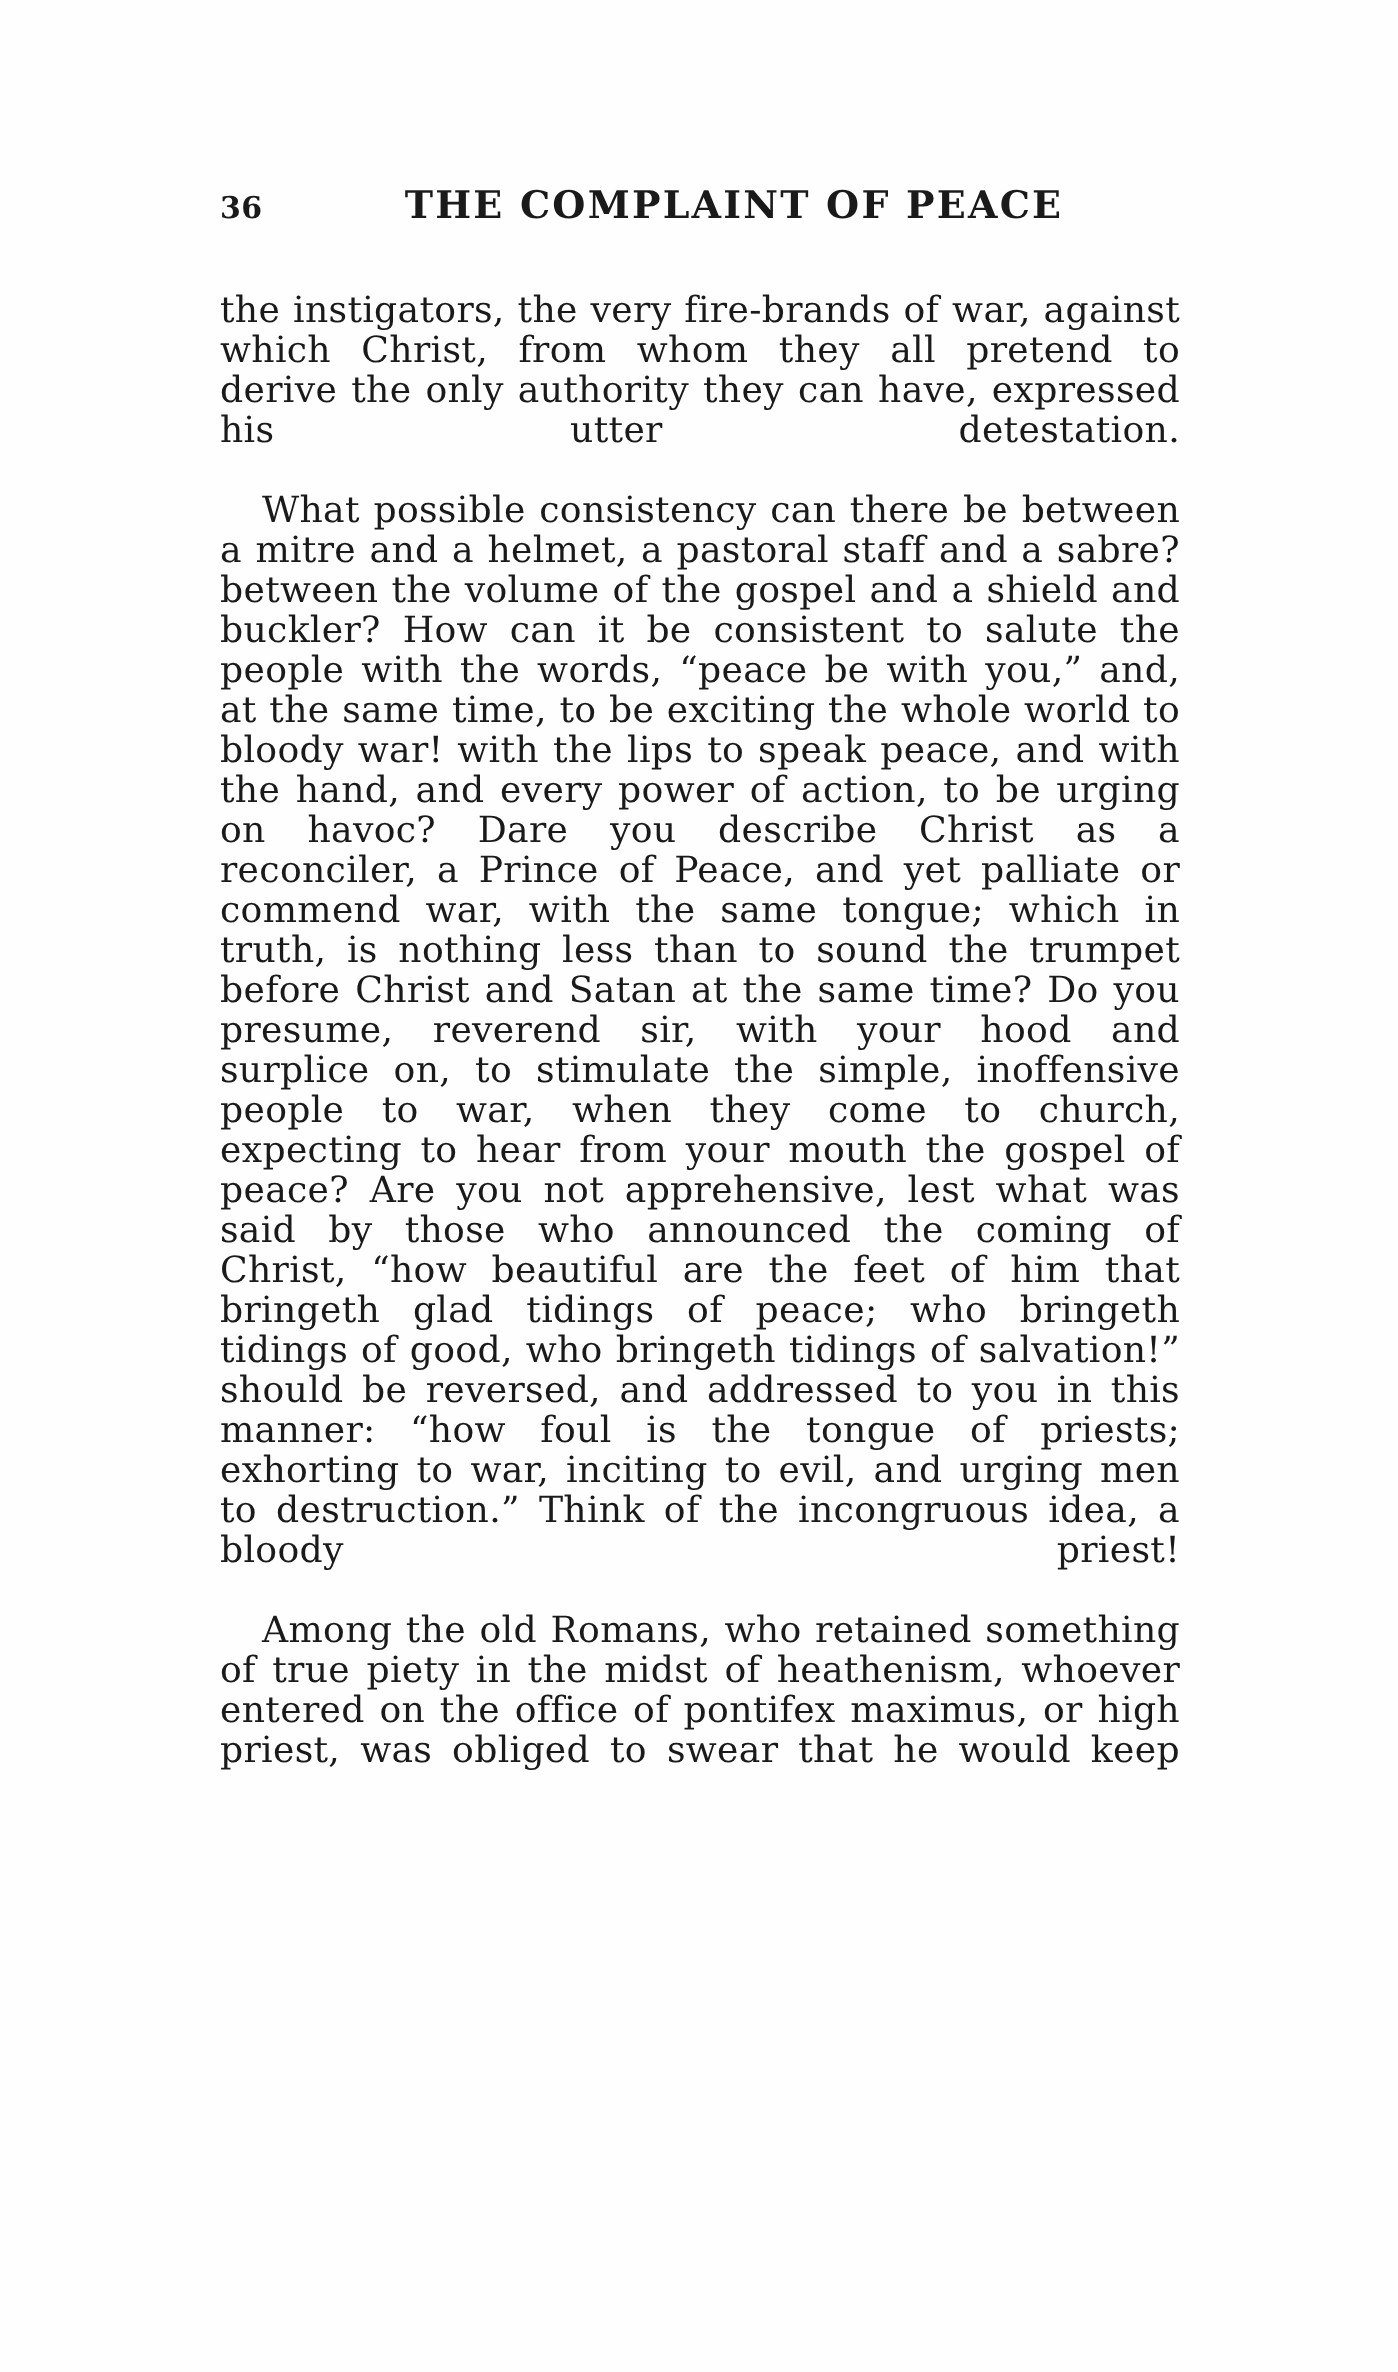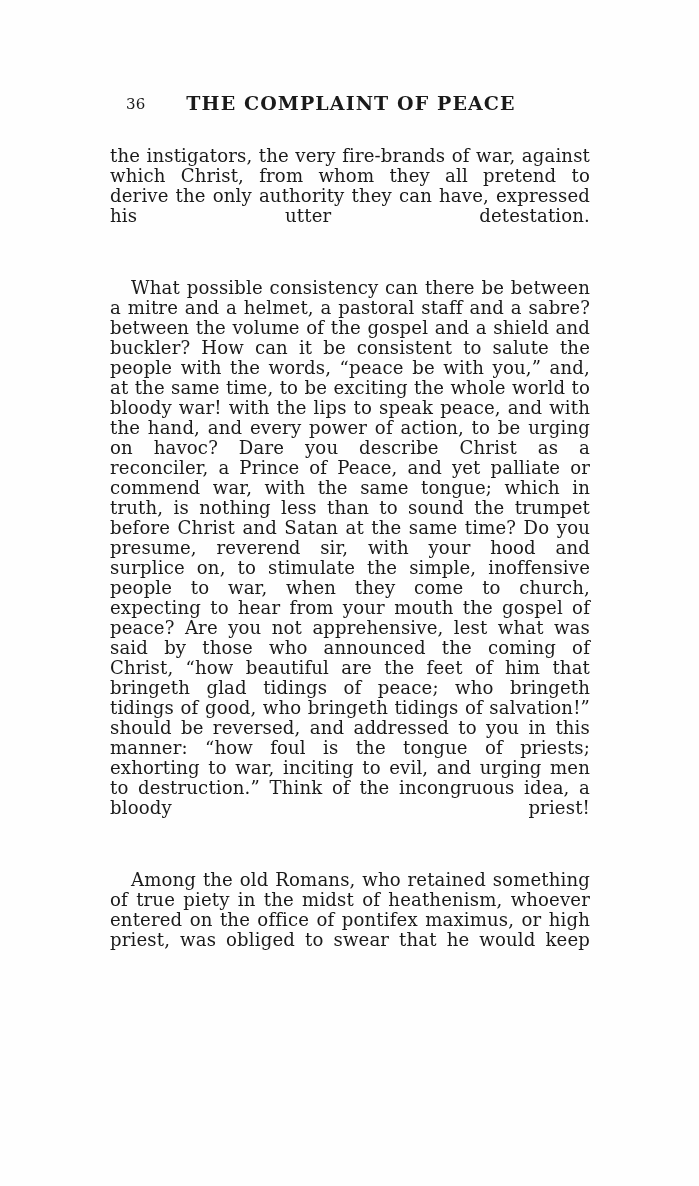--- a/index.html
+++ b/index.html
@@ -25,29 +25,29 @@
   }
   .header {
     position: absolute;
     left: 110px;
     top: 92px;
     width: 480px;
     height: 26px;
   }
   .folio {
     position: absolute;
-    left: 16px;
+    left: 0;
     top: 3px;
     font-size: 15px;
-    font-weight: normal;
+    font-weight: bold;
     letter-spacing: 0.2px;
   }
   .running-title {
     position: absolute;
-    left: 1px;
+    left: 17px;
     top: 0;
     width: 480px;
     text-align: center;
     font-size: 19px;
     font-weight: bold;
     letter-spacing: 1.1px;
   }
   .textblock {
     position: absolute;
     left: 110px;
@@ -59,21 +59,20 @@
     font-size: 18.1px;
     line-height: 20px;
     text-align: justify;
     text-justify: inter-word;
     letter-spacing: 0.15px;
     word-spacing: 0.4px;
     hyphens: none;
   }
   p.indent {
     text-indent: 21px;
-    margin-top: 32px;
   }
   
   p.para::after {
     content: "";
     display: inline-block;
     width: 100%;
   }
 </style>
 </head>
 <body>

